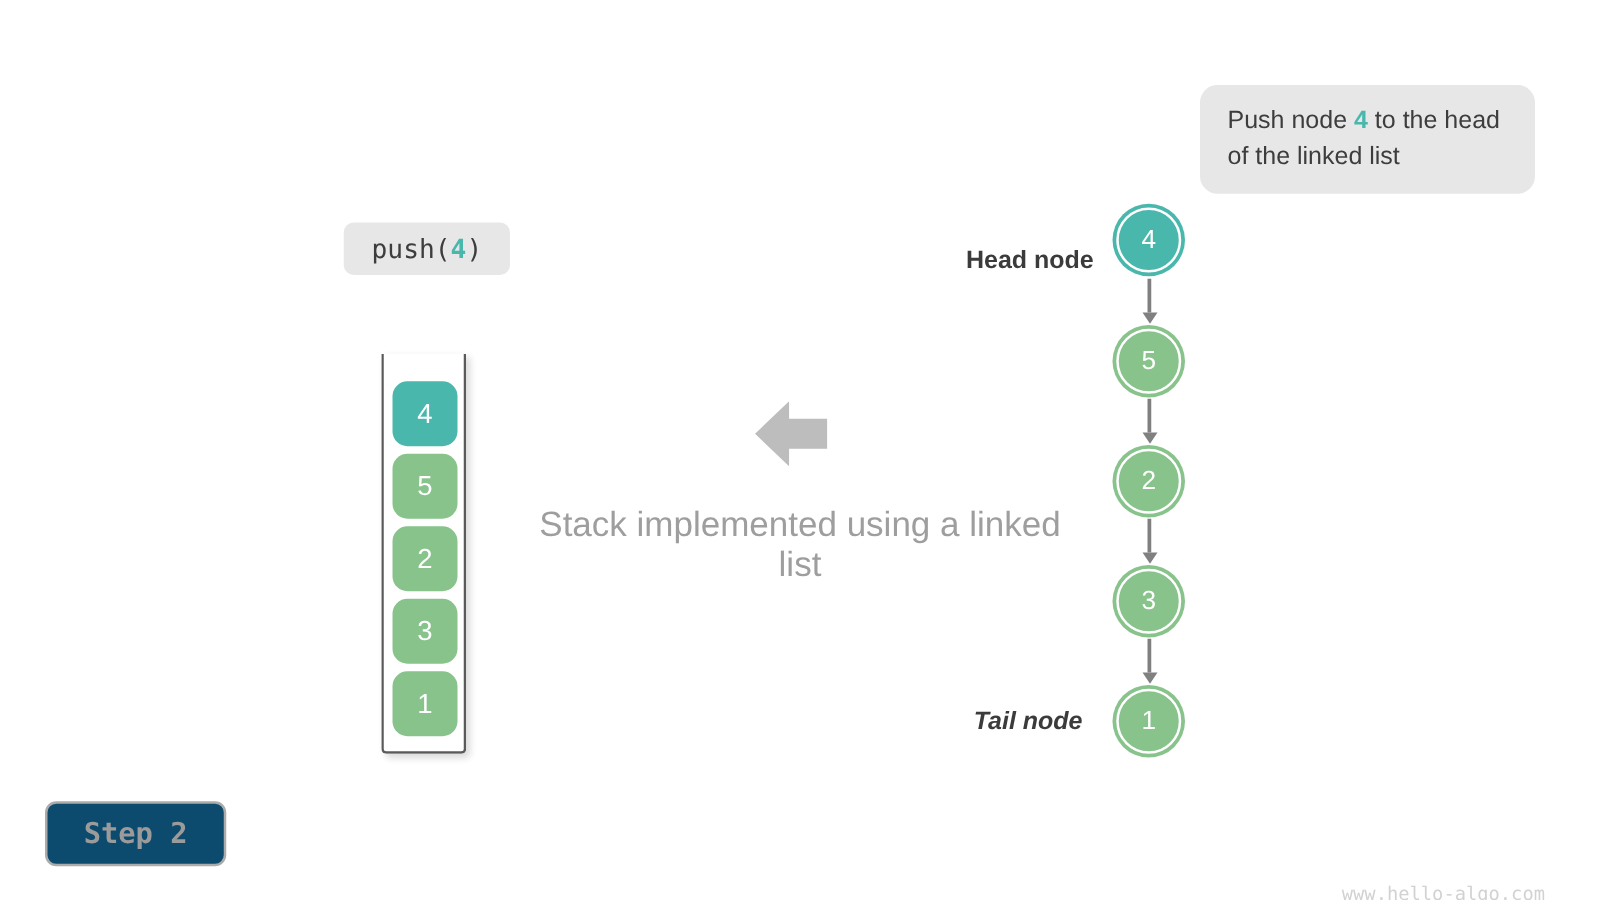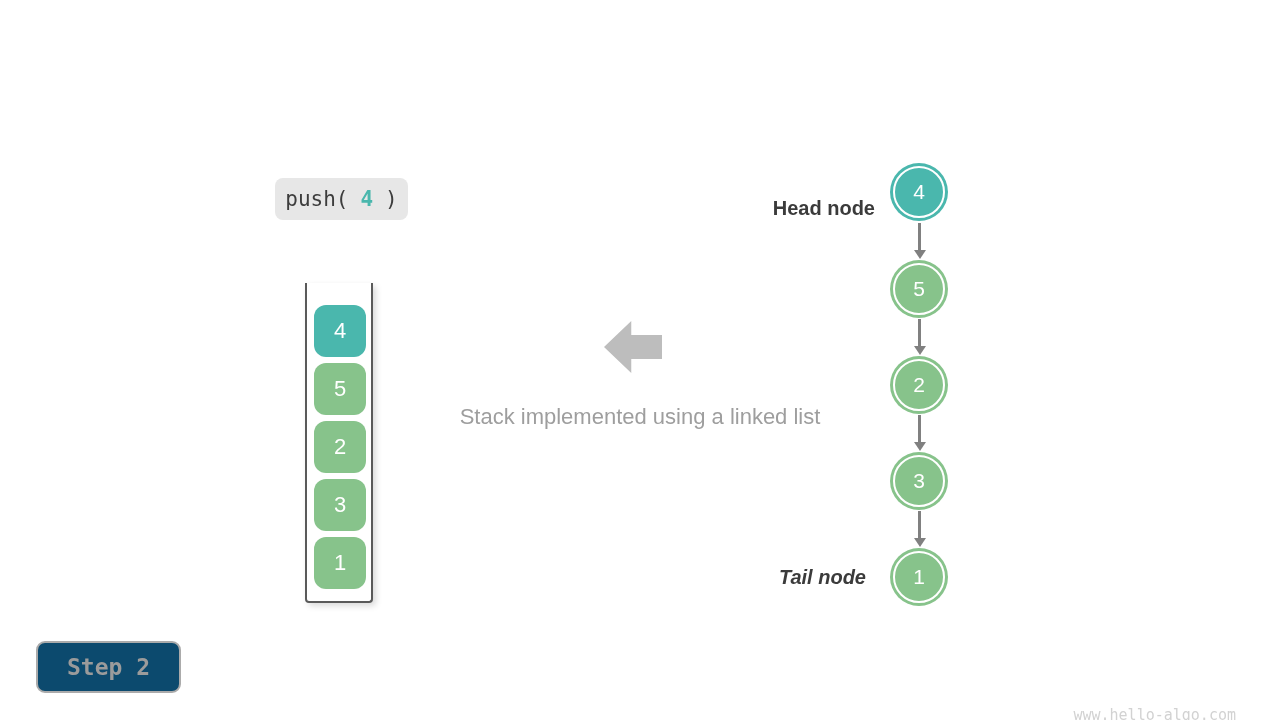--- a/index.html
+++ b/index.html
@@ -31,21 +31,20 @@
   .op-box {
     position: absolute;
     left: 275px; top: 178px;
     width: 133px; height: 42px;
     background: #e7e7e7;
     border-radius: 8px;
     display: flex; align-items: center; justify-content: center;
     font-family: "DejaVu Sans Mono", monospace;
     font-size: 21px;
     color: #3d3d3d;
-    gap: 12px;
   }
   .op-box b { font-weight: 700; }
 
   
   .stack-box {
     position: absolute;
     left: 305px; top: 283px;
     width: 68px; height: 320px;
     box-sizing: border-box;
     border-left: 2px solid #5a5a5a;
@@ -74,21 +73,21 @@
     background: #bdbdbd;
     clip-path: polygon(0% 50%, 47% 0%, 47% 27%, 100% 27%, 100% 73%, 47% 73%, 47% 100%);
   }
 
   
   .caption {
     position: absolute;
     left: 420px; top: 404px;
     width: 440px;
     text-align: center;
-    font-size: 22px;
+    font-size: 28px;
     color: #9e9e9e;
   }
 
   
   .node {
     position: absolute;
     left: 890px;
     width: 58px; height: 58px;
     border-radius: 50%;
     display: flex; align-items: center; justify-content: center;
@@ -157,20 +156,21 @@
     font-family: "DejaVu Sans Mono", monospace;
     font-size: 15px;
     color: #d2d2d2;
   }
 </style>
 </head>
 <body>
 
 <div class="canvas">
 
+  <div class="note"><span>Push node </span><b class="hl" style="color: rgb(74, 183, 173);">4</b><span> to the head of the linked list</span></div>
 
   <div class="op-box">
       <span>push(</span>
       <b style="color: rgb(74, 183, 173);">4</b>
       <span>)</span>
     </div>
 
   <div class="stack-box">
     <div class="stack-item" style="top: 22px; background: rgb(74, 183, 173);">
         <span>4</span>

